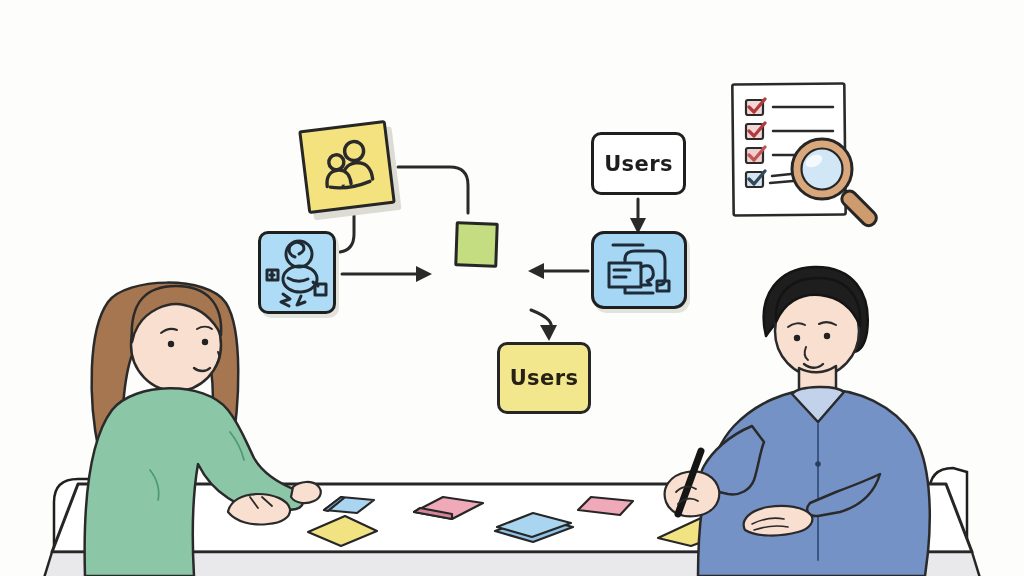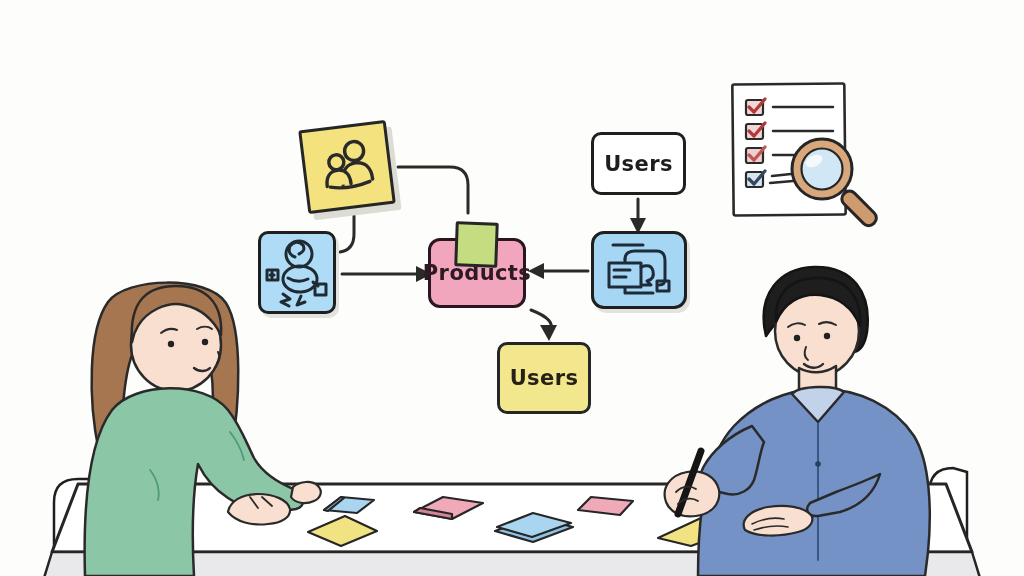--- a/index.html
+++ b/index.html
@@ -132,23 +132,20 @@
         <path d="M30,24 Q30,16 40,16 L62,16 Q70,16 70,26 L70,44 Q70,50 64,50"></path>
         <path d="M30,24 L30,58 L58,58"></path>
         <rect x="14" y="28" width="32" height="24" fill="#A5D6F4"></rect>
         <path d="M19,35 L35,35 M19,42 L31,42"></path>
         <path d="M46,32 Q56,28 58,36 Q60,44 52,46 L56,50 L48,50"></path>
         <rect x="62" y="46" width="12" height="10"></rect>
       </g>
     </svg>
   </div>
 
-  <div class="node box-products">
-    <span class="label">Products</span>
-  </div>
   <div class="node green-tab"></div>
 
   <div class="node box-orders">
     <span class="label">Users</span>
   </div>
 
   <svg class="art" viewBox="0 0 1024 576">
     <g>
       <rect x="733" y="84" width="112" height="131" rx="2" fill="#FFFFFF" stroke="#2A2A2A" stroke-width="2.6" transform="rotate(-0.6 789 150)"></rect>
       <g stroke-width="2.2" stroke="#2A2A2A">

